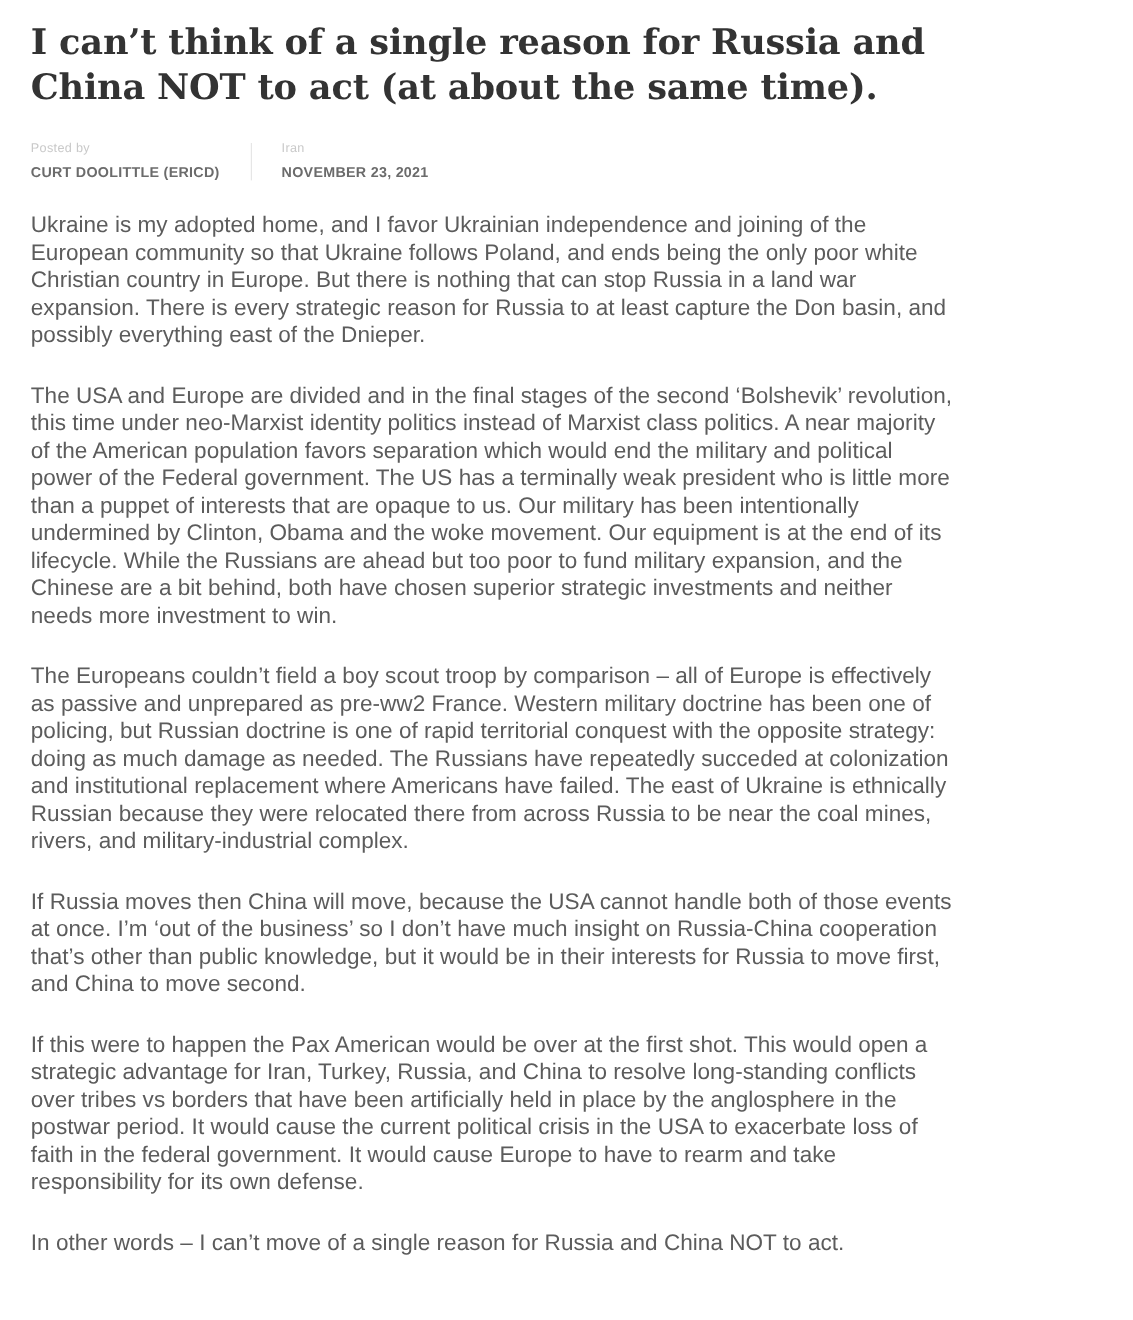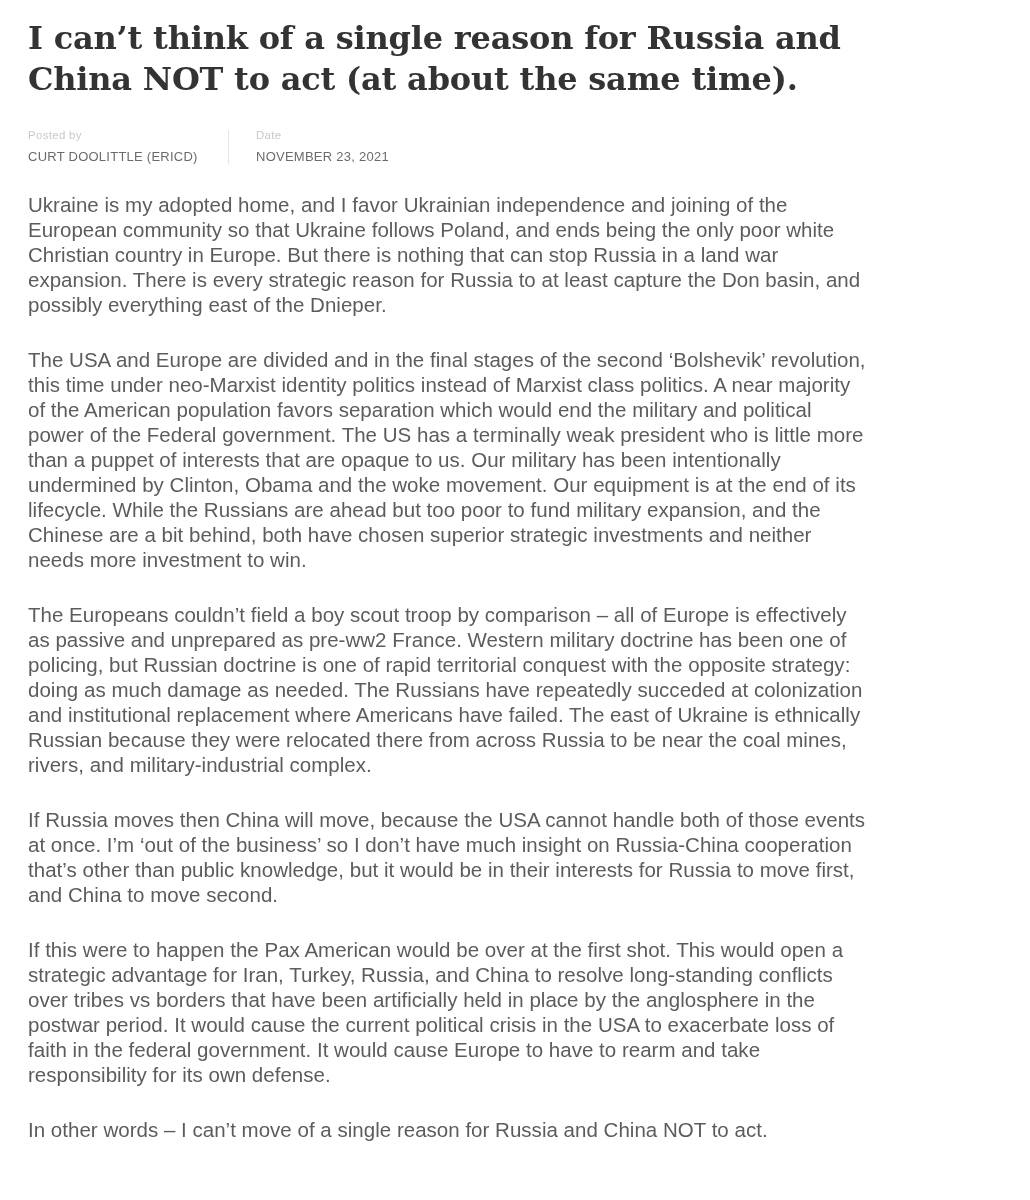--- a/index.html
+++ b/index.html
@@ -54,21 +54,21 @@
   .meta-label {
     font-size: 11.5px;
     font-weight: 400;
     letter-spacing: 0.3px;
     color: #c9c9c9;
     line-height: 1.35;
     margin-bottom: 6px;
   }
   .meta-value {
     font-size: 13px;
-    font-weight: 400;
+    font-weight: 700;
     letter-spacing: 0.25px;
     color: #6b6b6b;
     line-height: 1.3;
     text-transform: uppercase;
   }
   .post-body {
     margin-top: 26px;
   }
   .post-body p {
     margin: 0 0 30px 0;
@@ -91,21 +91,21 @@
   <div class="post-meta">
 
     <div class="meta-block author">
       <span class="meta-label">Posted by</span>
       <span class="meta-value">CURT DOOLITTLE (ERICD)</span>
     </div>
 
     <div class="meta-divider"></div>
 
     <div class="meta-block date">
-      <span class="meta-label">Date</span>
+      <span class="meta-label">Iran</span>
       <span class="meta-value">NOVEMBER 23, 2021</span>
     </div>
 
   </div>
 
   <div class="post-body">
     <p>Ukraine is my adopted home, and I favor Ukrainian independence and joining of the European community so that Ukraine follows Poland, and ends being the only poor white Christian country in Europe. But there is nothing that can stop Russia in a land war expansion. There is every strategic reason for Russia to at least capture the Don basin, and possibly everything east of the Dnieper.</p>
     <p>The USA and Europe are divided and in the final stages of the second ‘Bolshevik’ revolution, this time under neo-Marxist identity politics instead of Marxist class politics. A near majority of the American population favors separation which would end the military and political power of the Federal government. The US has a terminally weak president who is little more than a puppet of interests that are opaque to us. Our military has been intentionally undermined by Clinton, Obama and the woke movement. Our equipment is at the end of its lifecycle. While the Russians are ahead but too poor to fund military expansion, and the Chinese are a bit behind, both have chosen superior strategic investments and neither needs more investment to win.</p>
     <p>The Europeans couldn’t field a boy scout troop by comparison – all of Europe is effectively as passive and unprepared as pre-ww2 France. Western military doctrine has been one of policing, but Russian doctrine is one of rapid territorial conquest with the opposite strategy: doing as much damage as needed. The Russians have repeatedly succeded at colonization and institutional replacement where Americans have failed. The east of Ukraine is ethnically Russian because they were relocated there from across Russia to be near the coal mines, rivers, and military-industrial complex.</p>
     <p>If Russia moves then China will move, because the USA cannot handle both of those events at once. I’m ‘out of the business’ so I don’t have much insight on Russia-China cooperation that’s other than public knowledge, but it would be in their interests for Russia to move first, and China to move second.</p>

